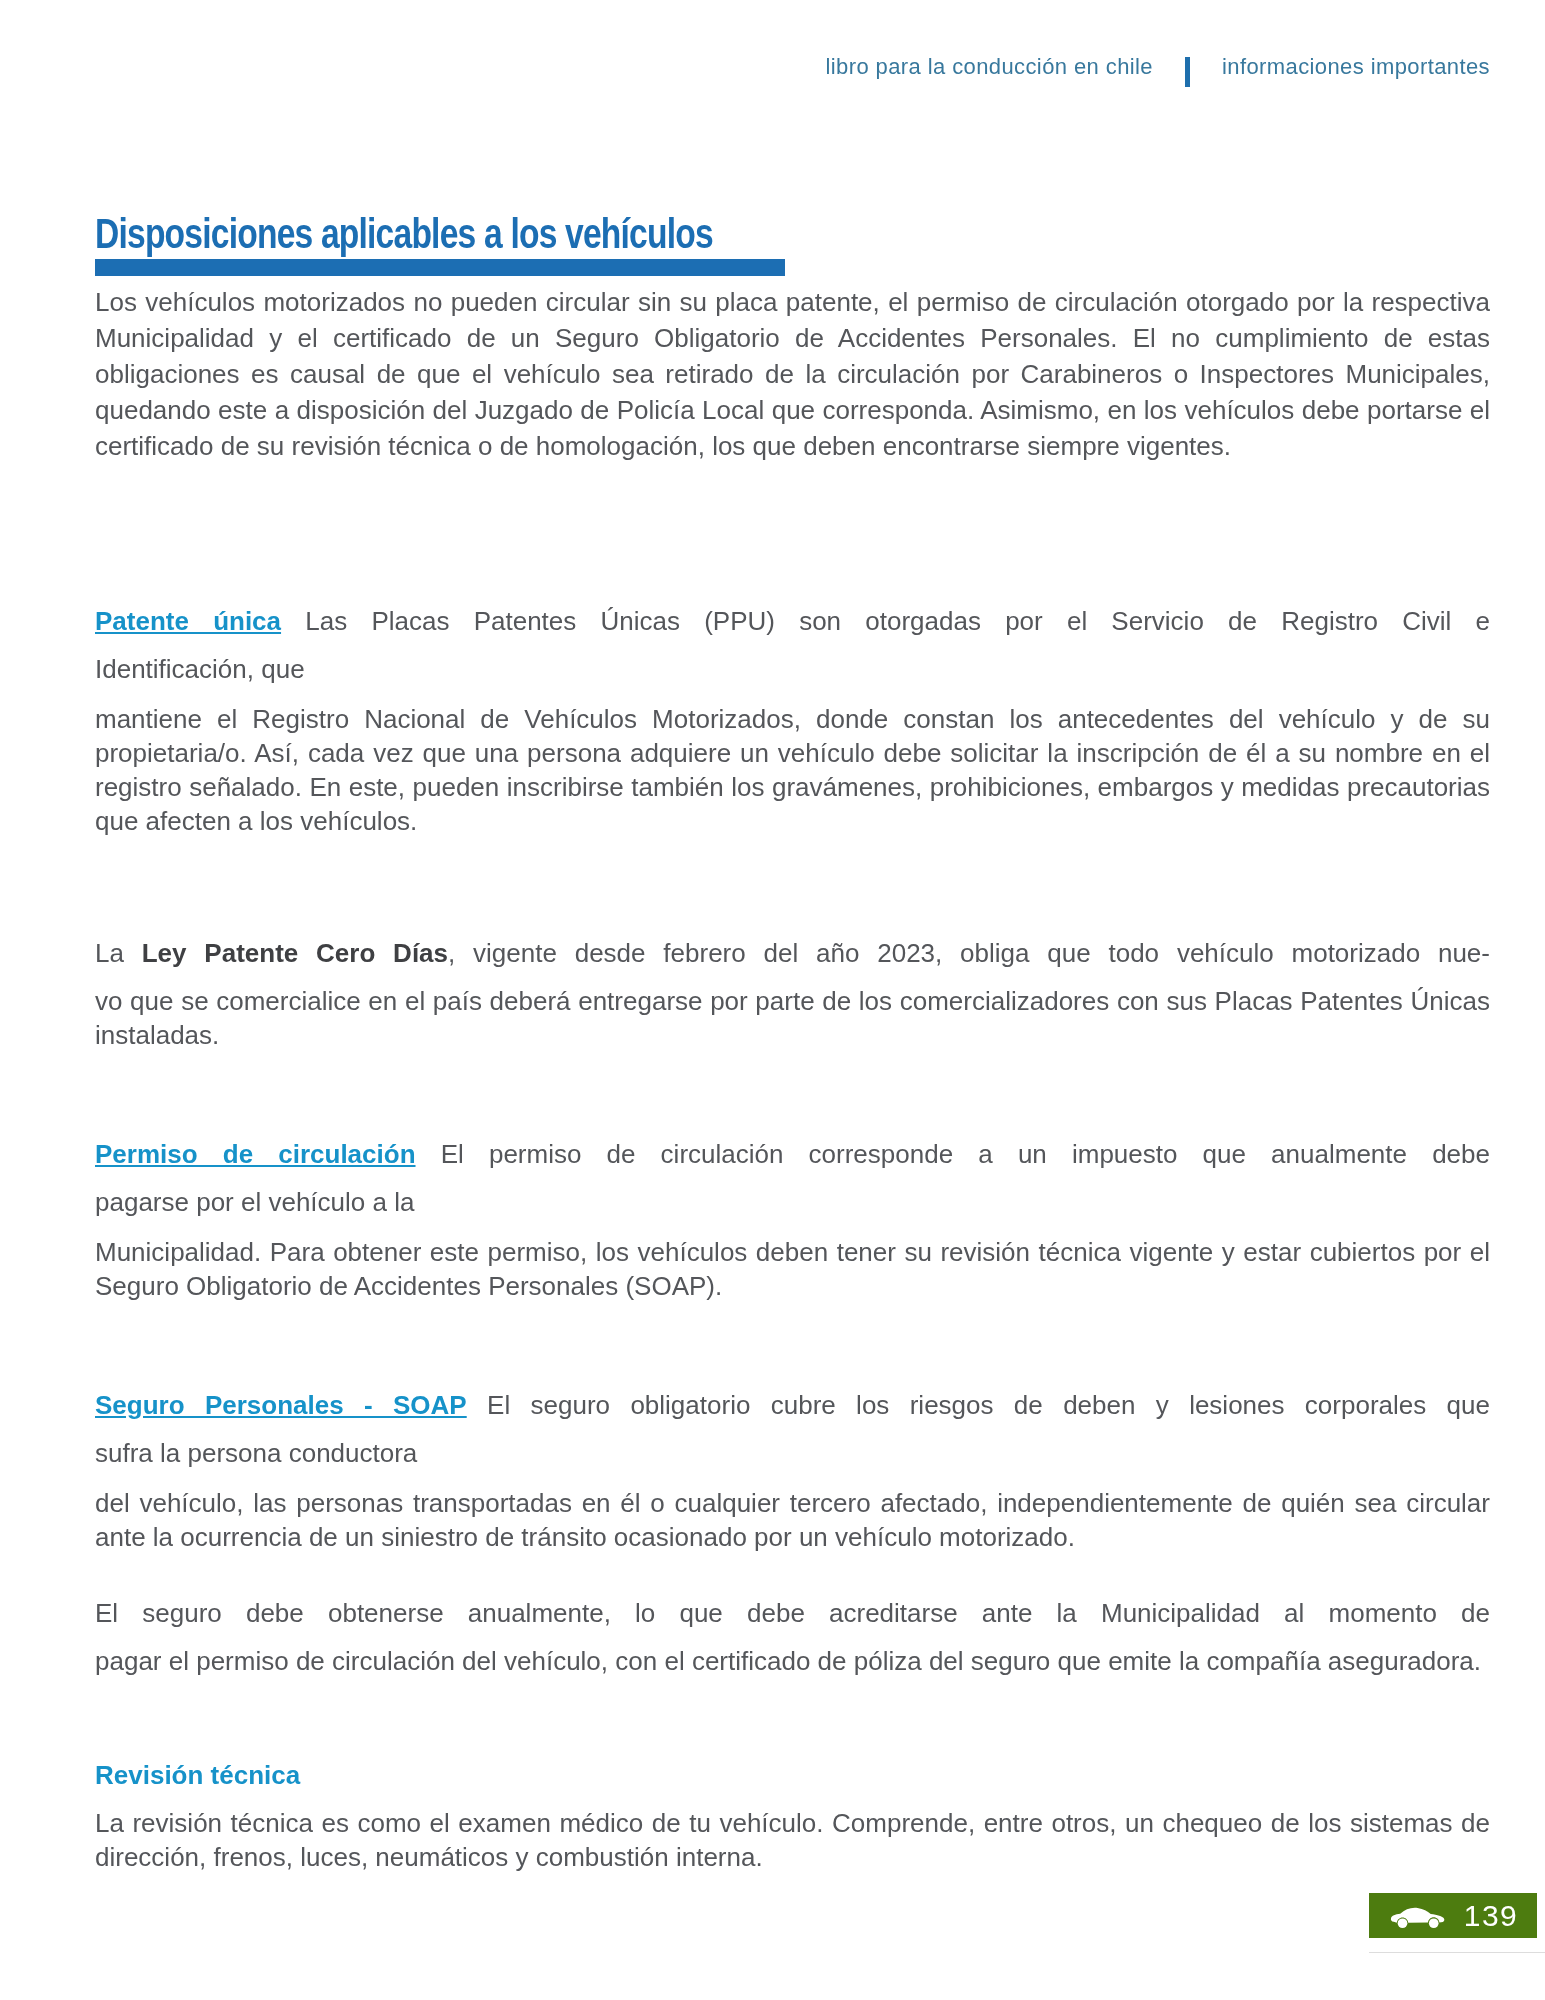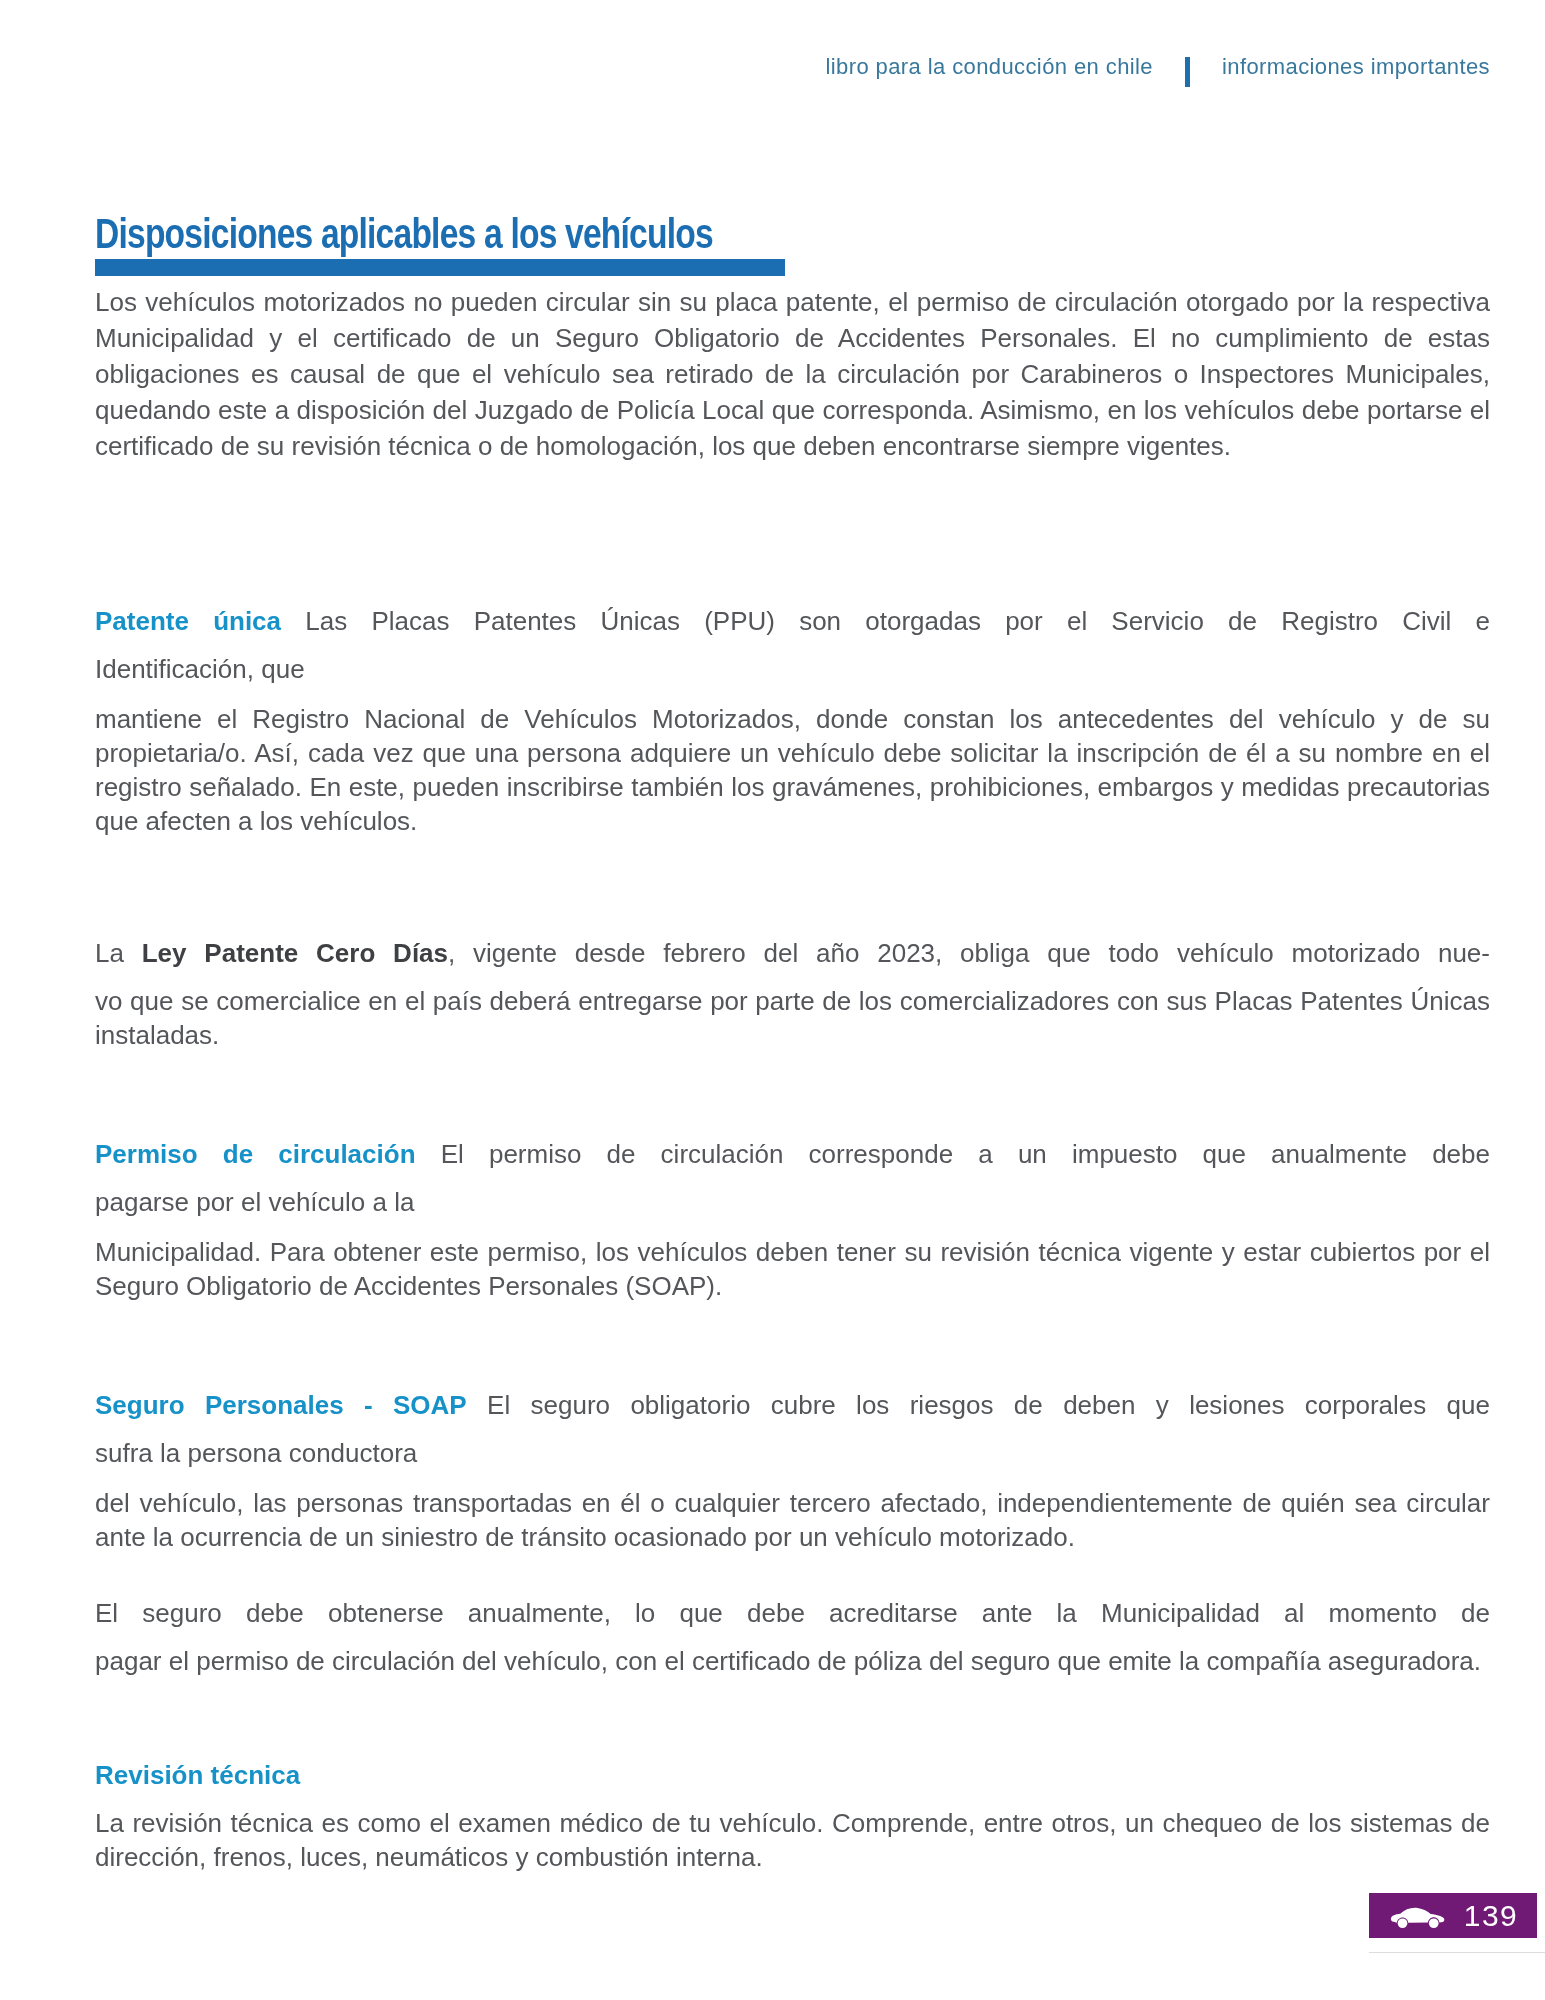--- a/index.html
+++ b/index.html
@@ -59,21 +59,21 @@
     margin:8px 0 0 0;
     line-height:36px;
     text-align:justify;
   }
   .lead {
     margin:0;
     text-align:justify;
     text-align-last:justify;
     white-space:normal;
   }
-  .lead .sec-heading { color:#1692c9; font-weight:bold; }
+  .lead .sec-heading { color:#1692c9; font-weight:bold;text-decoration:underline; }
   .lead .dark-bold  { color:#3f4043; font-weight:bold; }
   .carry { margin:14px 0 0 0; }
   .sec-body { margin:0; text-align:justify; }
   .carry + .sec-body { margin-top:16px; }
   .gap-after-lead { margin-top:14px; }
   .sec-patente   { margin-top:140px; }
   .sec-ley       { margin-top:98px; }
   .sec-permiso   { margin-top:85px; }
   .sec-soap      { margin-top:85px; }
   .sec-soap2     { margin-top:42px; }
@@ -81,21 +81,21 @@
   .rev-heading {
     margin:0;
     font-weight:bold;
     color:#1692c9;
   }
   
   .page-badge {
     position:absolute;
     left:1369px; top:1893px;
     width:168px; height:45px;
-    background:#701a75;
+    background:#4d7c0f;
     display:flex;
     align-items:center;
     justify-content:center;
     gap:14px;
   }
   .page-badge svg { width:62px; height:30px; display:block; }
   .page-badge .num {
     color:#ffffff;
     font-size:30px;
     letter-spacing:1.5px;

